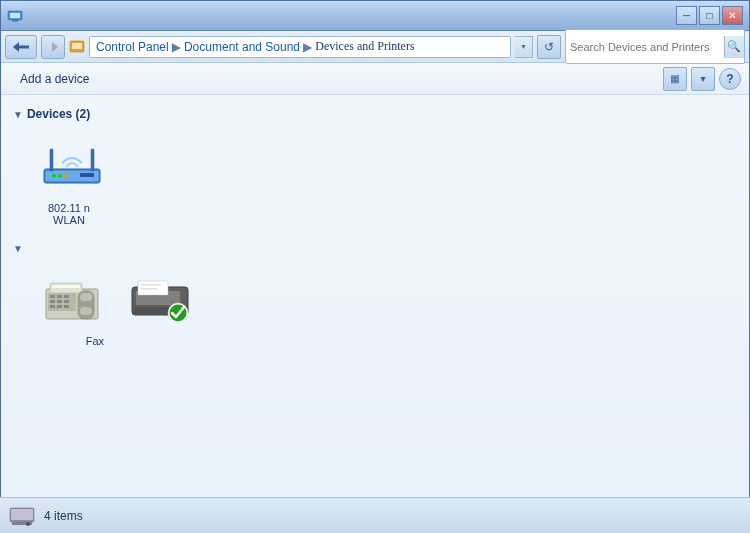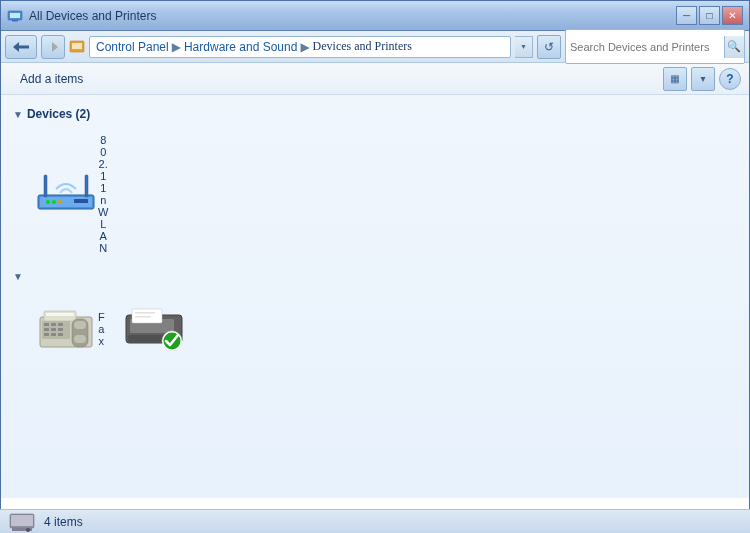--- a/index.html
+++ b/index.html
@@ -245,22 +245,22 @@
     .items-grid {
       display: flex;
       flex-wrap: wrap;
       gap: 8px;
       padding-left: 16px;
       margin-bottom: 12px;
     }
 
     .device-item {
       display: flex;
-      flex-direction: row;
-      align-items: center;
+      flex-direction: column;
+      align-items: flex-end;
       width: 80px;
       cursor: pointer;
       padding: 4px;
       border: 1px solid transparent;
       border-radius: 3px;
     }
     .device-icon {
       width: 64px;
       height: 64px;
       display: flex;
@@ -270,21 +270,21 @@
     }
     .device-label {
       font-size: 11px;
       text-align: center;
       color: #1a3a6c;
       word-break: break-word;
     }
 
     
     .status-bar {
-      height: 24px;
+      height: 36px;
       background: linear-gradient(to bottom, #dce8f4, #c8d8ec);
       border-top: 1px solid #b0c4d8;
       display: flex;
       align-items: center;
       padding: 0 8px;
       gap: 8px;
       position: absolute;
       bottom: 0;
       left: 0;
       right: 0;
@@ -317,21 +317,20 @@
 
 <div class="title-bar">
   <div class="title-bar-left">
     <span>
       <svg width="16" height="16" viewBox="0 0 16 16">
         <rect x="1" y="3" width="14" height="9" rx="1" fill="#4a90d9" stroke="#2a5a9a" stroke-width="0.5"></rect>
         <rect x="3" y="5" width="10" height="5" fill="#c8e8ff"></rect>
         <rect x="5" y="12" width="6" height="1.5" fill="#3a70b9"></rect>
       </svg>
     </span>
-    <span class="title-text">All Devices and Printers</span>
   </div>
   <div class="title-controls">
     <div class="title-btn">─</div>
     <div class="title-btn">□</div>
     <div class="title-btn close">✕</div>
   </div>
 </div>
 
 <div class="address-bar">
   <div class="nav-btn back">
@@ -348,34 +347,34 @@
 
   <div>
     <svg width="16" height="16" viewBox="0 0 16 16">
       <rect x="1" y="2" width="14" height="11" rx="1" fill="#e8a030" stroke="#c07000" stroke-width="0.5"></rect>
       <rect x="3" y="4" width="10" height="6" fill="white" opacity="0.7"></rect>
     </svg>
   </div>
   <div class="breadcrumb-bar">
     <span class="breadcrumb-item">Control Panel</span>
     <span class="breadcrumb-sep">▶</span>
-    <span class="breadcrumb-item">Hardware and Sound</span>
+    <span class="breadcrumb-item">Document and Sound</span>
     <span class="breadcrumb-sep">▶</span>
     <span class="breadcrumb-item current">Devices and Printers</span>
   </div>
   <div class="addr-dropdown">▾</div>
   <div class="refresh-btn">↺</div>
   <div class="search-box">
     <input class="search-input" type="text" placeholder="Search Devices and Printers" style="">
     <div class="search-icon-btn">🔍</div>
   </div>
 </div>
 
 <div class="toolbar">
-  <button class="toolbar-btn">Add a items</button>
+  <button class="toolbar-btn">Add a device</button>
   <div class="toolbar-right">
     <div class="view-btn">▦</div>
     <div class="view-btn">▾</div>
     <div class="help-btn">?</div>
   </div>
 </div>
 
 <div class="content-area">
 
   <div class="section-header">

